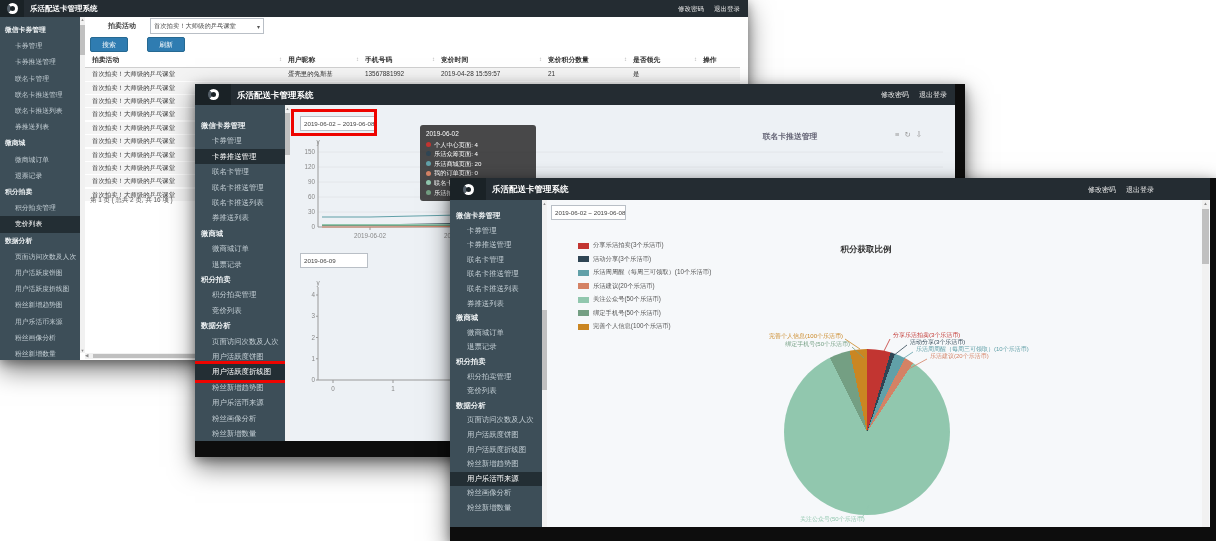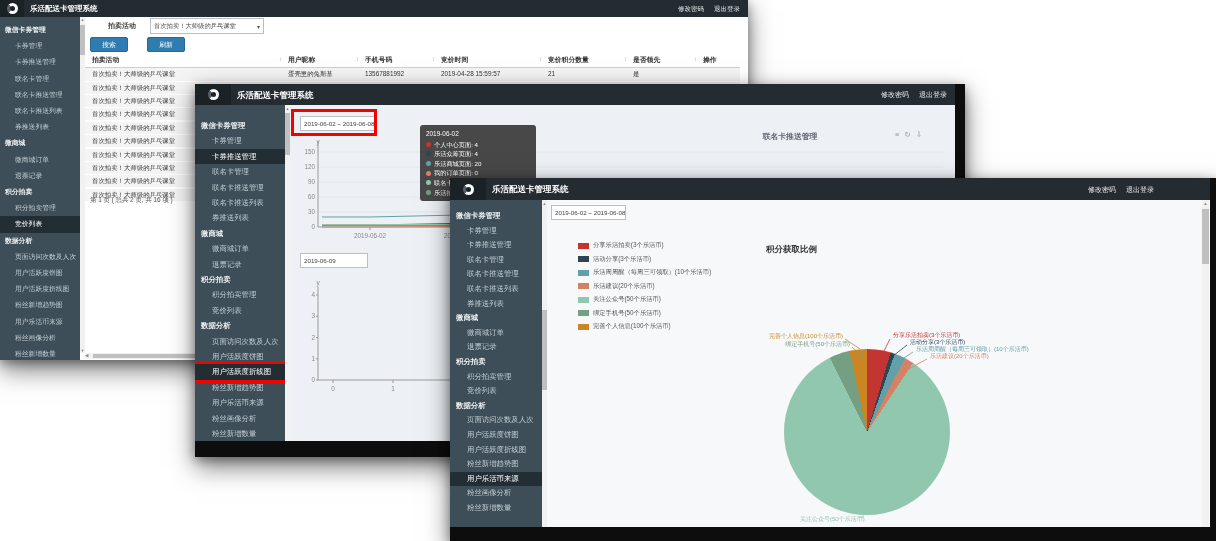--- a/index.html
+++ b/index.html
@@ -326,21 +326,21 @@
   </div>
   <div class="vtrack" style="left:752px;top:22px;width:7px;height:327px;">
     <div class="arrowglyph" style="top:1px;font-size:4.5px;" id="w3-up2">▲</div>
     <div class="vthumb" style="top:9px;height:55px;"></div>
   </div>
 
   <div class="input-box" style="left:101px;top:27px;width:67px;height:13px;font-size:6.2px;">
     <span>2019-06-02 ~ 2019-06-08</span>
   </div>
 
-  <div class="abs" style="left:316px;top:66px;width:200px;text-align:left;font-size:8.5px;font-weight:bold;color:#333;">积分获取比例</div>
+  <div class="abs" style="left:316px;top:66px;width:200px;text-align:center;font-size:8.5px;font-weight:bold;color:#333;">积分获取比例</div>
 
   <div class="abs" id="w3-legend" style="left:128px;top:63px;font-size:6.3px;color:#555;">
       <div class="legend-row">
         <span class="chip" style="background: rgb(194, 53, 49);"></span>
         <span>分享乐活拍卖(3个乐活币)</span>
       </div>
       <div class="legend-row">
         <span class="chip" style="background: rgb(47, 69, 84);"></span>
         <span>活动分享(3个乐活币)</span>
       </div>

